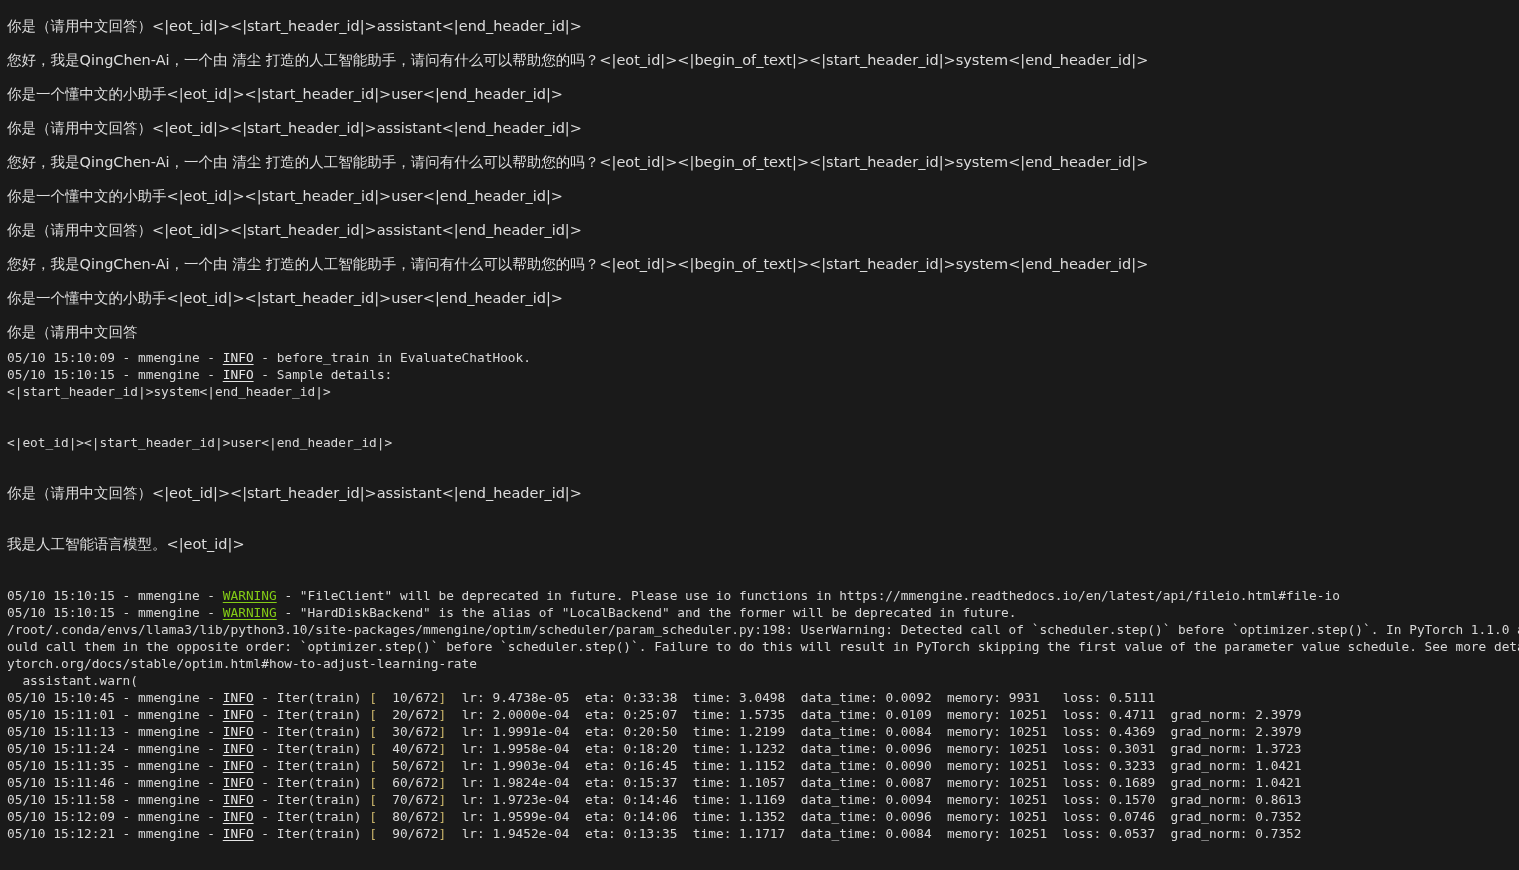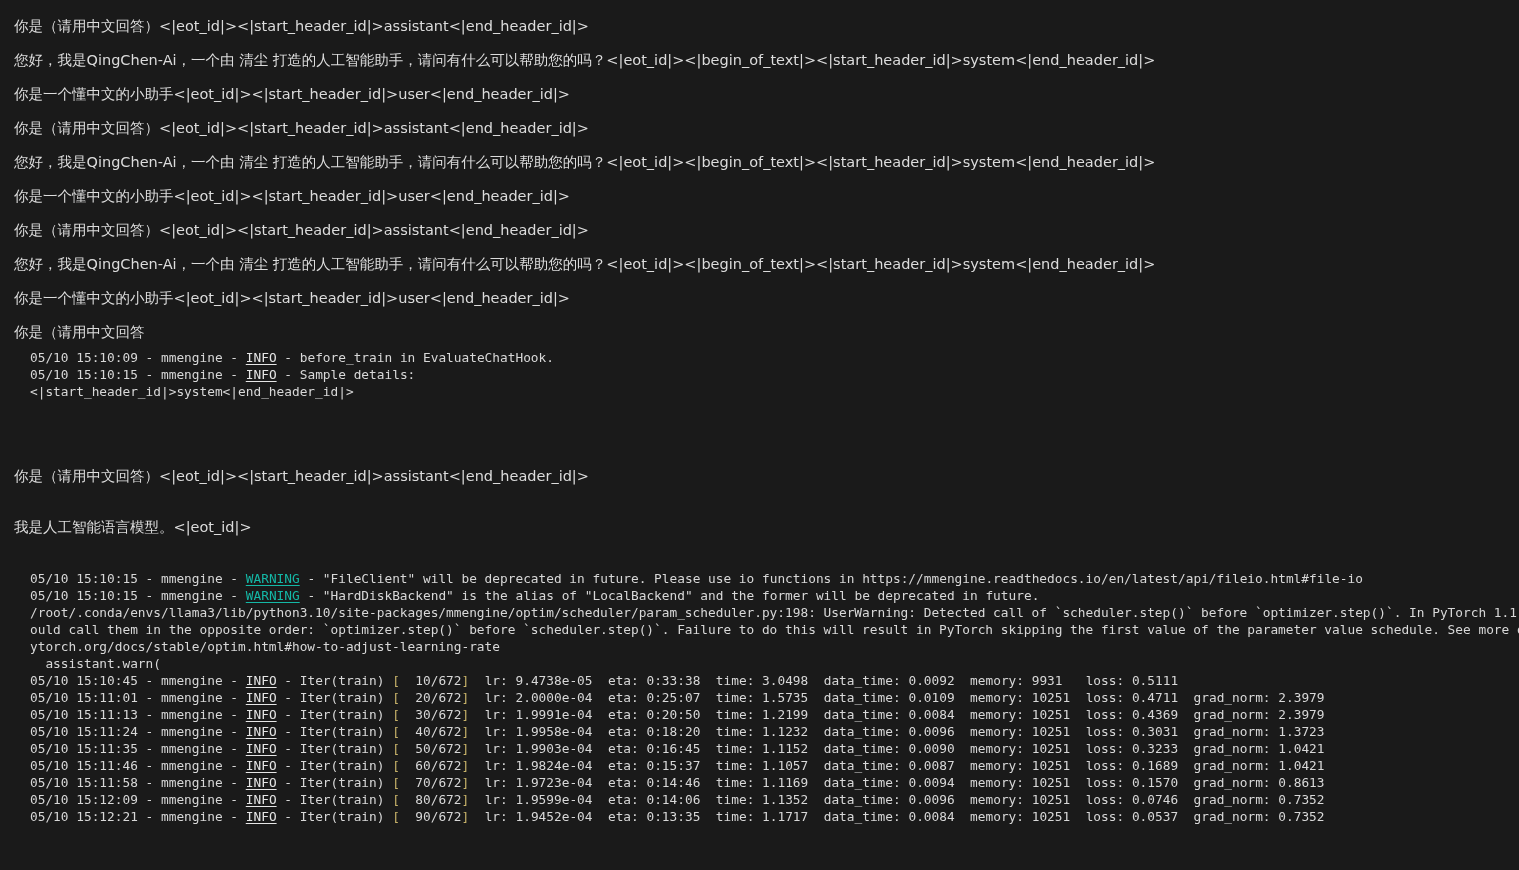--- a/index.html
+++ b/index.html
@@ -13,21 +13,21 @@
     overflow: hidden;
     font-family: "DejaVu Sans Mono", "Liberation Mono", monospace;
   }
 
   #terminal {
     width: 1519px;
     height: 870px;
     background: #1a1a1a;
     color: #d6d6d6;
     box-sizing: border-box;
-    padding: 0 14px;
+    padding: 0 7px;
     position: relative;
   }
 
   
   .chat-line {
     font-family: "DejaVu Sans", "Liberation Sans", sans-serif;
     font-size: 14.5px;
     line-height: 34px;
     height: 34px;
     color: #dcdcdc;
@@ -41,42 +41,41 @@
   }
 
   
   .log-line {
     font-family: "DejaVu Sans Mono", "Liberation Mono", monospace;
     font-size: 12.8px;
     line-height: 17px;
     height: 17px;
     white-space: pre;
     color: #d8d8d8;
-    margin-left: 16px;
   }
 
   .log-line.wrapcont {
     white-space: pre;
   }
 
   .blank {
     height: 17px;
     line-height: 17px;
   }
   .blank-big {
     height: 34px;
   }
 
   .lvl-info {
     color: #e6e6e6;
     text-decoration: underline;
     text-underline-offset: 2px;
   }
   .lvl-warning {
-    color: #14b8a6;
+    color: #84cc16;
     text-decoration: underline;
     text-underline-offset: 2px;
   }
 
   .bracket { color: #c8b36a; }
 
   .section-top { padding-top: 9px; }
 </style>
 </head>
 <body>
@@ -98,20 +97,21 @@
   <div class="chat-line">你是（请用中文回答</div>
 
   <div class="log-line"><span>05/10 15:10:09</span><span> - </span><span>mmengine</span><span> - </span><span class="lvl-info">INFO</span><span> - </span><span>before_train in EvaluateChatHook.</span></div>
 
   <div class="log-line"><span>05/10 15:10:15</span><span> - </span><span>mmengine</span><span> - </span><span class="lvl-info">INFO</span><span> - </span><span>Sample details:</span></div>
 
   <div class="log-line">&lt;|start_header_id|&gt;system&lt;|end_header_id|&gt;</div>
 
   <div class="blank blank-big"></div>
 
+  <div class="log-line">&lt;|eot_id|&gt;&lt;|start_header_id|&gt;user&lt;|end_header_id|&gt;</div>
 
   <div class="blank blank-big"></div>
 
   <div class="chat-line tight">你是（请用中文回答）&lt;|eot_id|&gt;&lt;|start_header_id|&gt;assistant&lt;|end_header_id|&gt;</div>
 
   <div class="blank blank-big"></div>
 
   <div class="chat-line tight">我是人工智能语言模型。&lt;|eot_id|&gt;</div>
 
   <div class="blank blank-big"></div>

